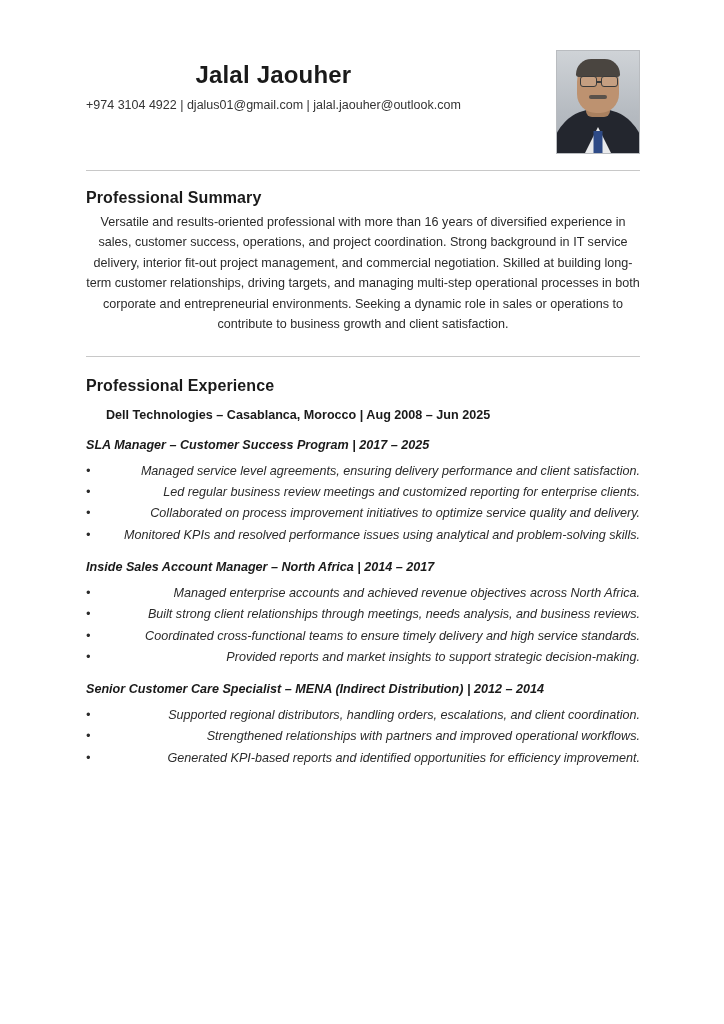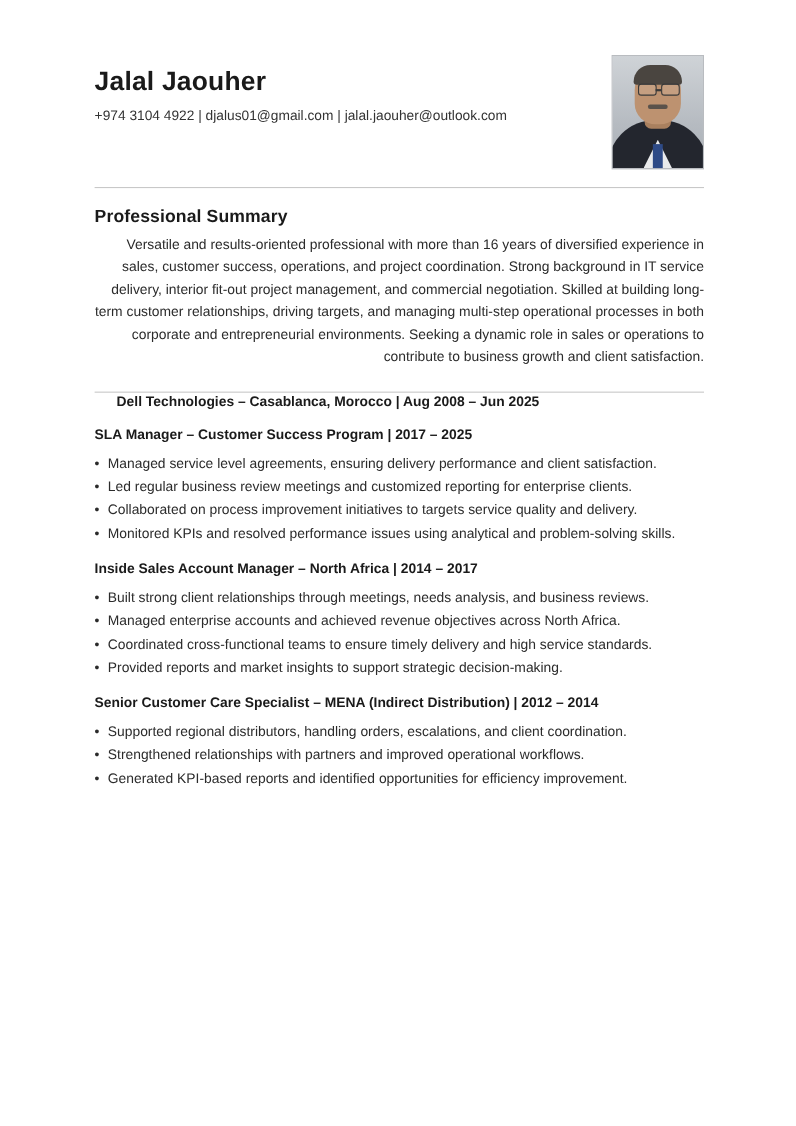--- a/index.html
+++ b/index.html
@@ -31,20 +31,21 @@
   .header-left {
     padding-top: 10px;
   }
   .name {
     font-size: 24px;
     font-weight: bold;
     color: #1a1a1a;
     letter-spacing: 0.2px;
     margin: 0 0 9px 0;
     line-height: 1.1;
+    text-align: center;
   }
   .location {
     font-size: 12.5px;
     color: #333333;
     margin: 0 0 6px 0;
     line-height: 1.3;
   }
   .contact {
     font-size: 12.5px;
     color: #333333;
@@ -174,44 +175,46 @@
     letter-spacing: 0.1px;
   }
   h2.section-title.exp {
     margin: 20px 0 12px 0;
   }
   p.summary {
     font-size: 12.6px;
     color: #2b2b2b;
     line-height: 1.62;
     margin: 0;
-    text-align: right;
+    text-align: center;
   }
   .job-head {
     font-size: 12.6px;
     font-weight: bold;
     color: #1a1a1a;
     margin: 0 0 12px 0;
     line-height: 1.4;
     padding-left: 20px;
   }
   .role-head {
     font-size: 12.6px;
     font-weight: bold;
     color: #1a1a1a;
     margin: 0 0 6px 0;
     line-height: 1.4;
   }
   .role-block {
     margin-bottom: 14px;
+    font-style: italic;
   }
   ul.bullets {
     list-style: none;
     margin: 0;
     padding: 0;
+    text-align: right;
   }
   ul.bullets li {
     font-size: 12.6px;
     color: #2b2b2b;
     line-height: 1.62;
     margin: 0 0 1px 0;
     padding-left: 12px;
     position: relative;
   }
   ul.bullets li::before {
@@ -248,37 +251,38 @@
       </div>
     </div>
 
     <hr class="rule">
 
     <h2 class="section-title">Professional Summary</h2>
     <p class="summary">Versatile and results-oriented professional with more than 16 years of diversified experience in sales, customer success, operations, and project coordination. Strong background in IT service delivery, interior fit-out project management, and commercial negotiation. Skilled at building long-term customer relationships, driving targets, and managing multi-step operational processes in both corporate and entrepreneurial environments. Seeking a dynamic role in sales or operations to contribute to business growth and client satisfaction.</p>
 
     <hr class="rule second">
 
+    <h2 class="section-title exp">Professional Experience</h2>
     <p class="job-head">Dell Technologies – Casablanca, Morocco | Aug 2008 – Jun 2025</p>
 
     <div class="role-block">
       <p class="role-head">SLA Manager – Customer Success Program | 2017 – 2025</p>
       <ul class="bullets">
         <li>Managed service level agreements, ensuring delivery performance and client satisfaction.</li>
         <li>Led regular business review meetings and customized reporting for enterprise clients.</li>
-        <li>Collaborated on process improvement initiatives to targets service quality and delivery.</li>
+        <li>Collaborated on process improvement initiatives to optimize service quality and delivery.</li>
         <li>Monitored KPIs and resolved performance issues using analytical and problem-solving skills.</li>
       </ul>
     </div>
 
     <div class="role-block">
       <p class="role-head">Inside Sales Account Manager – North Africa | 2014 – 2017</p>
       <ul class="bullets">
+        <li>Managed enterprise accounts and achieved revenue objectives across North Africa.</li>
         <li>Built strong client relationships through meetings, needs analysis, and business reviews.</li>
-        <li>Managed enterprise accounts and achieved revenue objectives across North Africa.</li>
         <li>Coordinated cross-functional teams to ensure timely delivery and high service standards.</li>
         <li>Provided reports and market insights to support strategic decision-making.</li>
       </ul>
     </div>
 
     <div class="role-block">
       <p class="role-head">Senior Customer Care Specialist – MENA (Indirect Distribution) | 2012 – 2014</p>
       <ul class="bullets">
         <li>Supported regional distributors, handling orders, escalations, and client coordination.</li>
         <li>Strengthened relationships with partners and improved operational workflows.</li>

